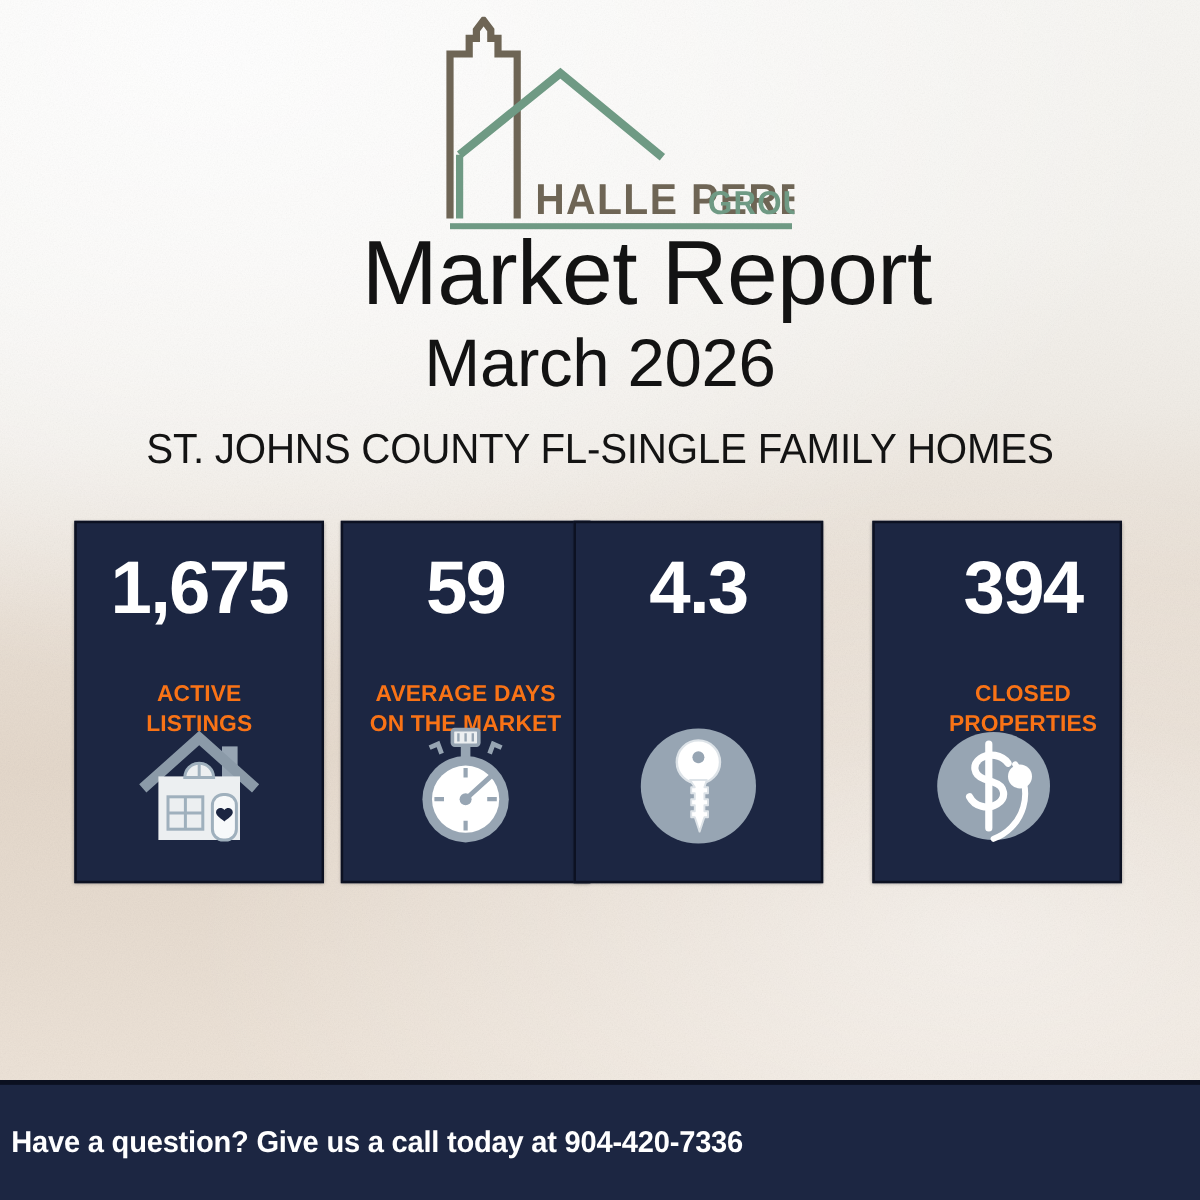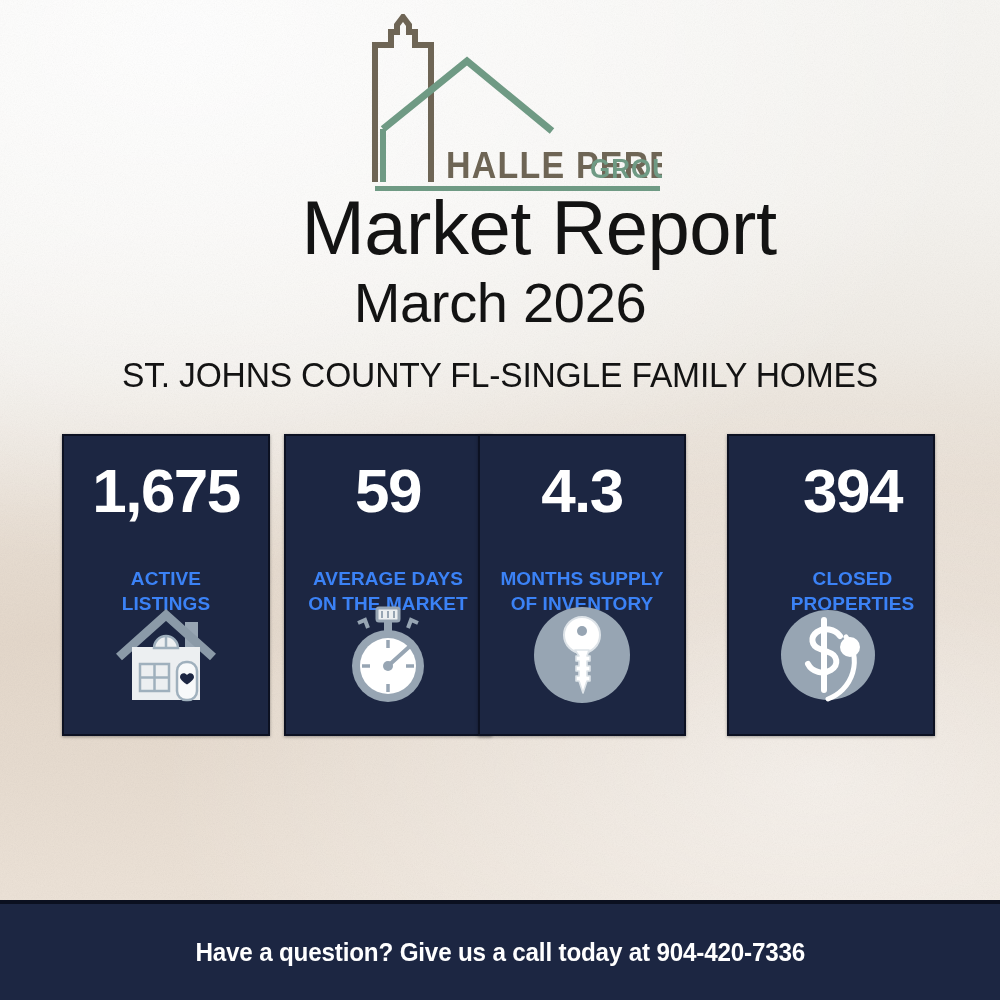--- a/index.html
+++ b/index.html
@@ -64,40 +64,40 @@
     margin-top:22px;
     color:#ffffff;
     font-size:62px;
     font-weight:700;
     letter-spacing:-1.5px;
     line-height:1.05;
     white-space:nowrap;
   }
   .stat-label {
     margin-top:12px;
-    color:#3b82f6;
+    color:#f97316;
     font-size:19px;
     font-weight:700;
     line-height:1.3;
     text-align:center;
     letter-spacing:.1px;
     white-space:pre-line;
   }
   .stat-icon {
     position:absolute; bottom:26px; left:50%;
     transform:translateX(-50%);
     width:106px; height:106px;
   }
 
   
   #footer {
     position:absolute; left:0; top:900px; width:1000px; height:100px;
     background:#1c2642;
     border-top:4px solid #0b1020;
-    display:flex; align-items:center; justify-content:center;
+    display:flex; align-items:center; justify-content:flex-start;
   }
   #footer-text {
     color:#ffffff; font-size:25px; font-weight:700; letter-spacing:-0.2px;
     transform:scaleX(.97);
   }
 </style>
 </head>
 <body>
 
 <div id="canvas">
@@ -170,22 +170,20 @@
       <line x1="53" y1="82" x2="53" y2="90" stroke="#97a5b3" stroke-width="3.5"></line>
       <line x1="27" y1="64" x2="35" y2="64" stroke="#97a5b3" stroke-width="3.5"></line>
       <line x1="71" y1="64" x2="79" y2="64" stroke="#97a5b3" stroke-width="3.5"></line>
       <line x1="53" y1="64" x2="74" y2="45" stroke="#97a5b3" stroke-width="4" stroke-linecap="round"></line>
       <circle cx="53" cy="64" r="5" fill="#97a5b3"></circle>
     </svg>
   </div>
 
   <div class="card c2">
     <div class="stat-value">4.3</div>
-    <div class="stat-label">MONTHS SUPPLY
-OF INVENTORY</div>
     <svg class="stat-icon" viewBox="0 0 106 106">
       <circle cx="53" cy="53" r="48" fill="#97a5b3"></circle>
       <circle cx="53" cy="33" r="18" fill="#ffffff" stroke="#dde3e8" stroke-width="2"></circle>
       <circle cx="53" cy="29" r="5" fill="#97a5b3"></circle>
       <path d="M46 48 h14 l-2 6 h3 v5 h-3 v5 h3 v5 h-3 v5 h3 v5 h-3 l-4 12 -4 -12 h-3 v-5 h3 v-5 h-3 v-5 h3 v-5 h-3 v-5 h3 z" fill="#ffffff" stroke="#dde3e8" stroke-width="1.6" stroke-linejoin="round"></path>
     </svg>
   </div>
 
   <div class="card c3">
     <div class="stat-value">394</div>

